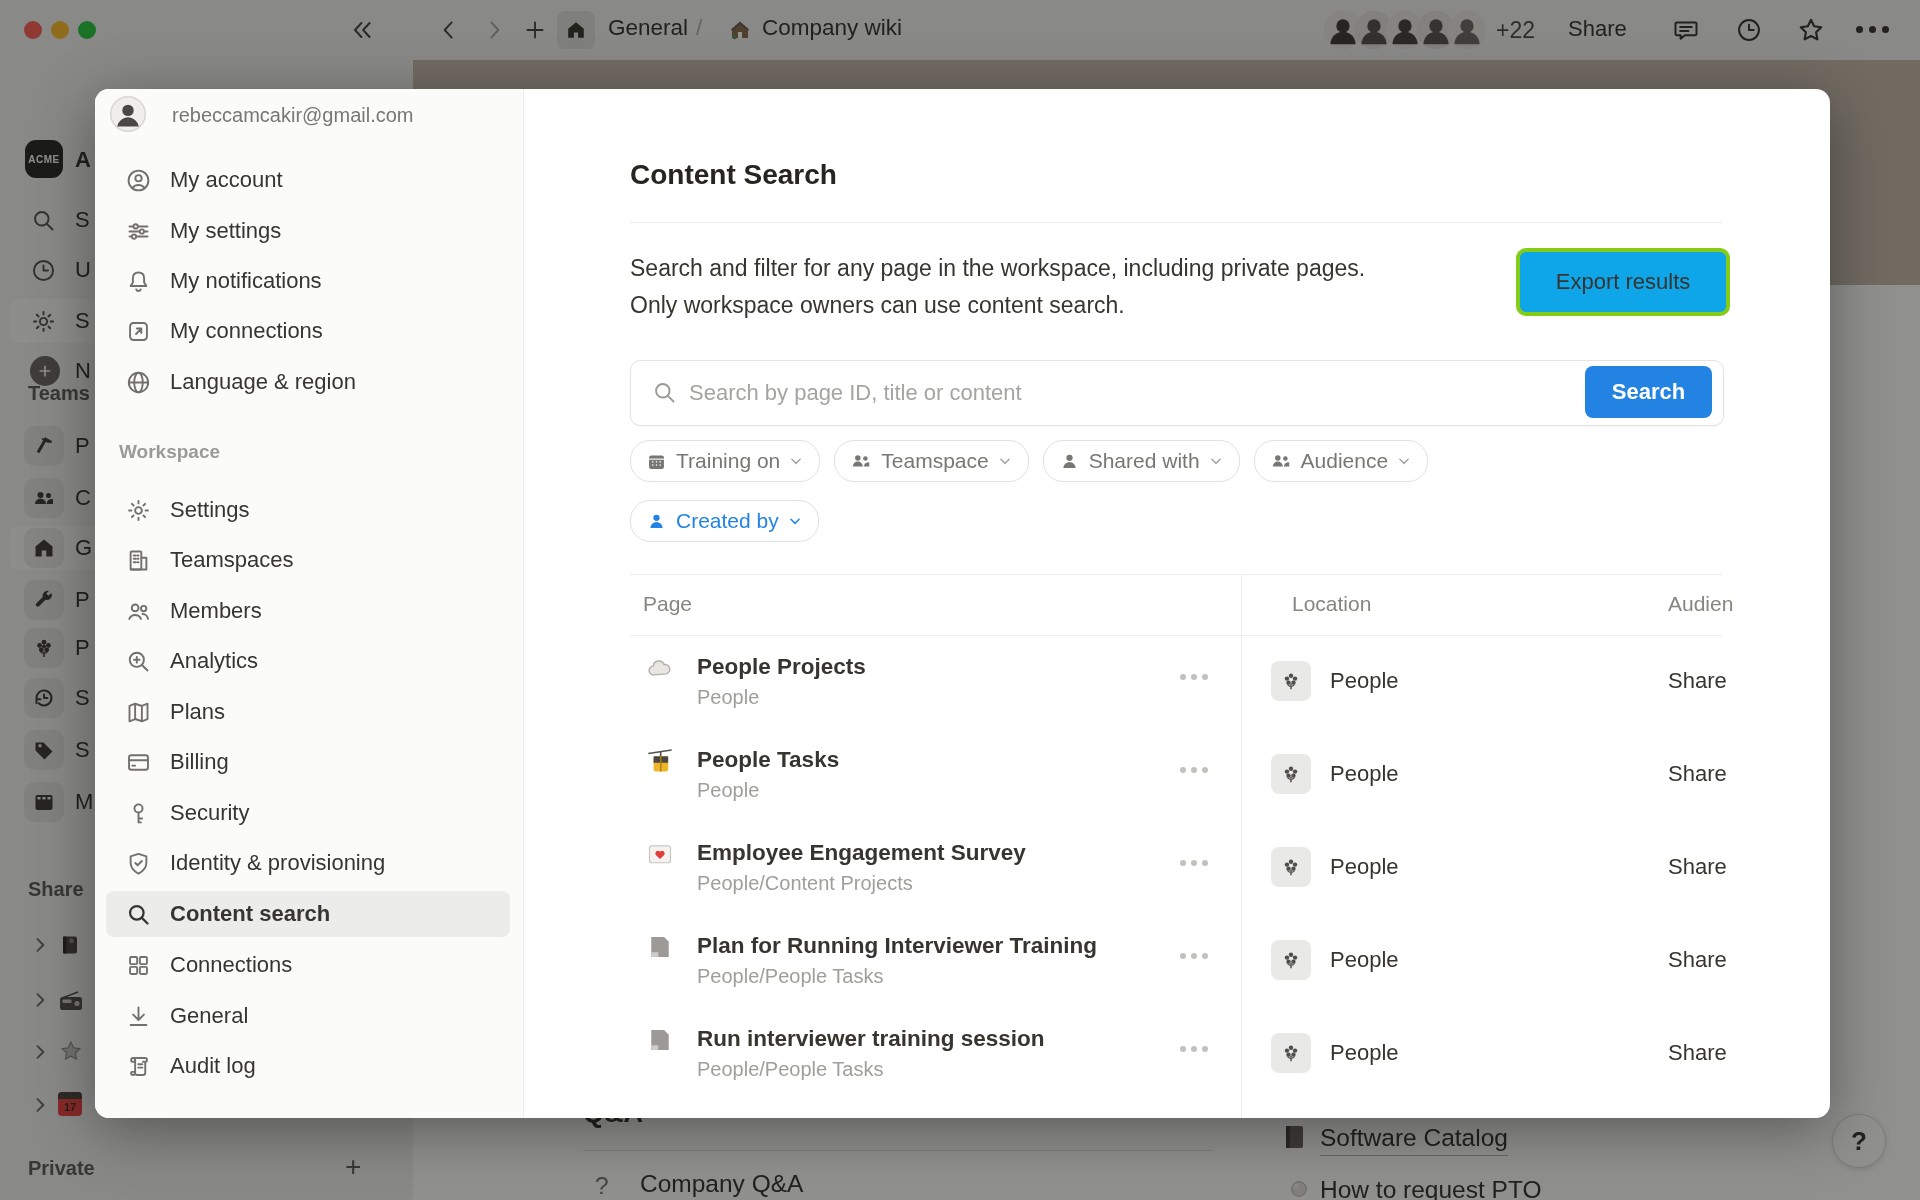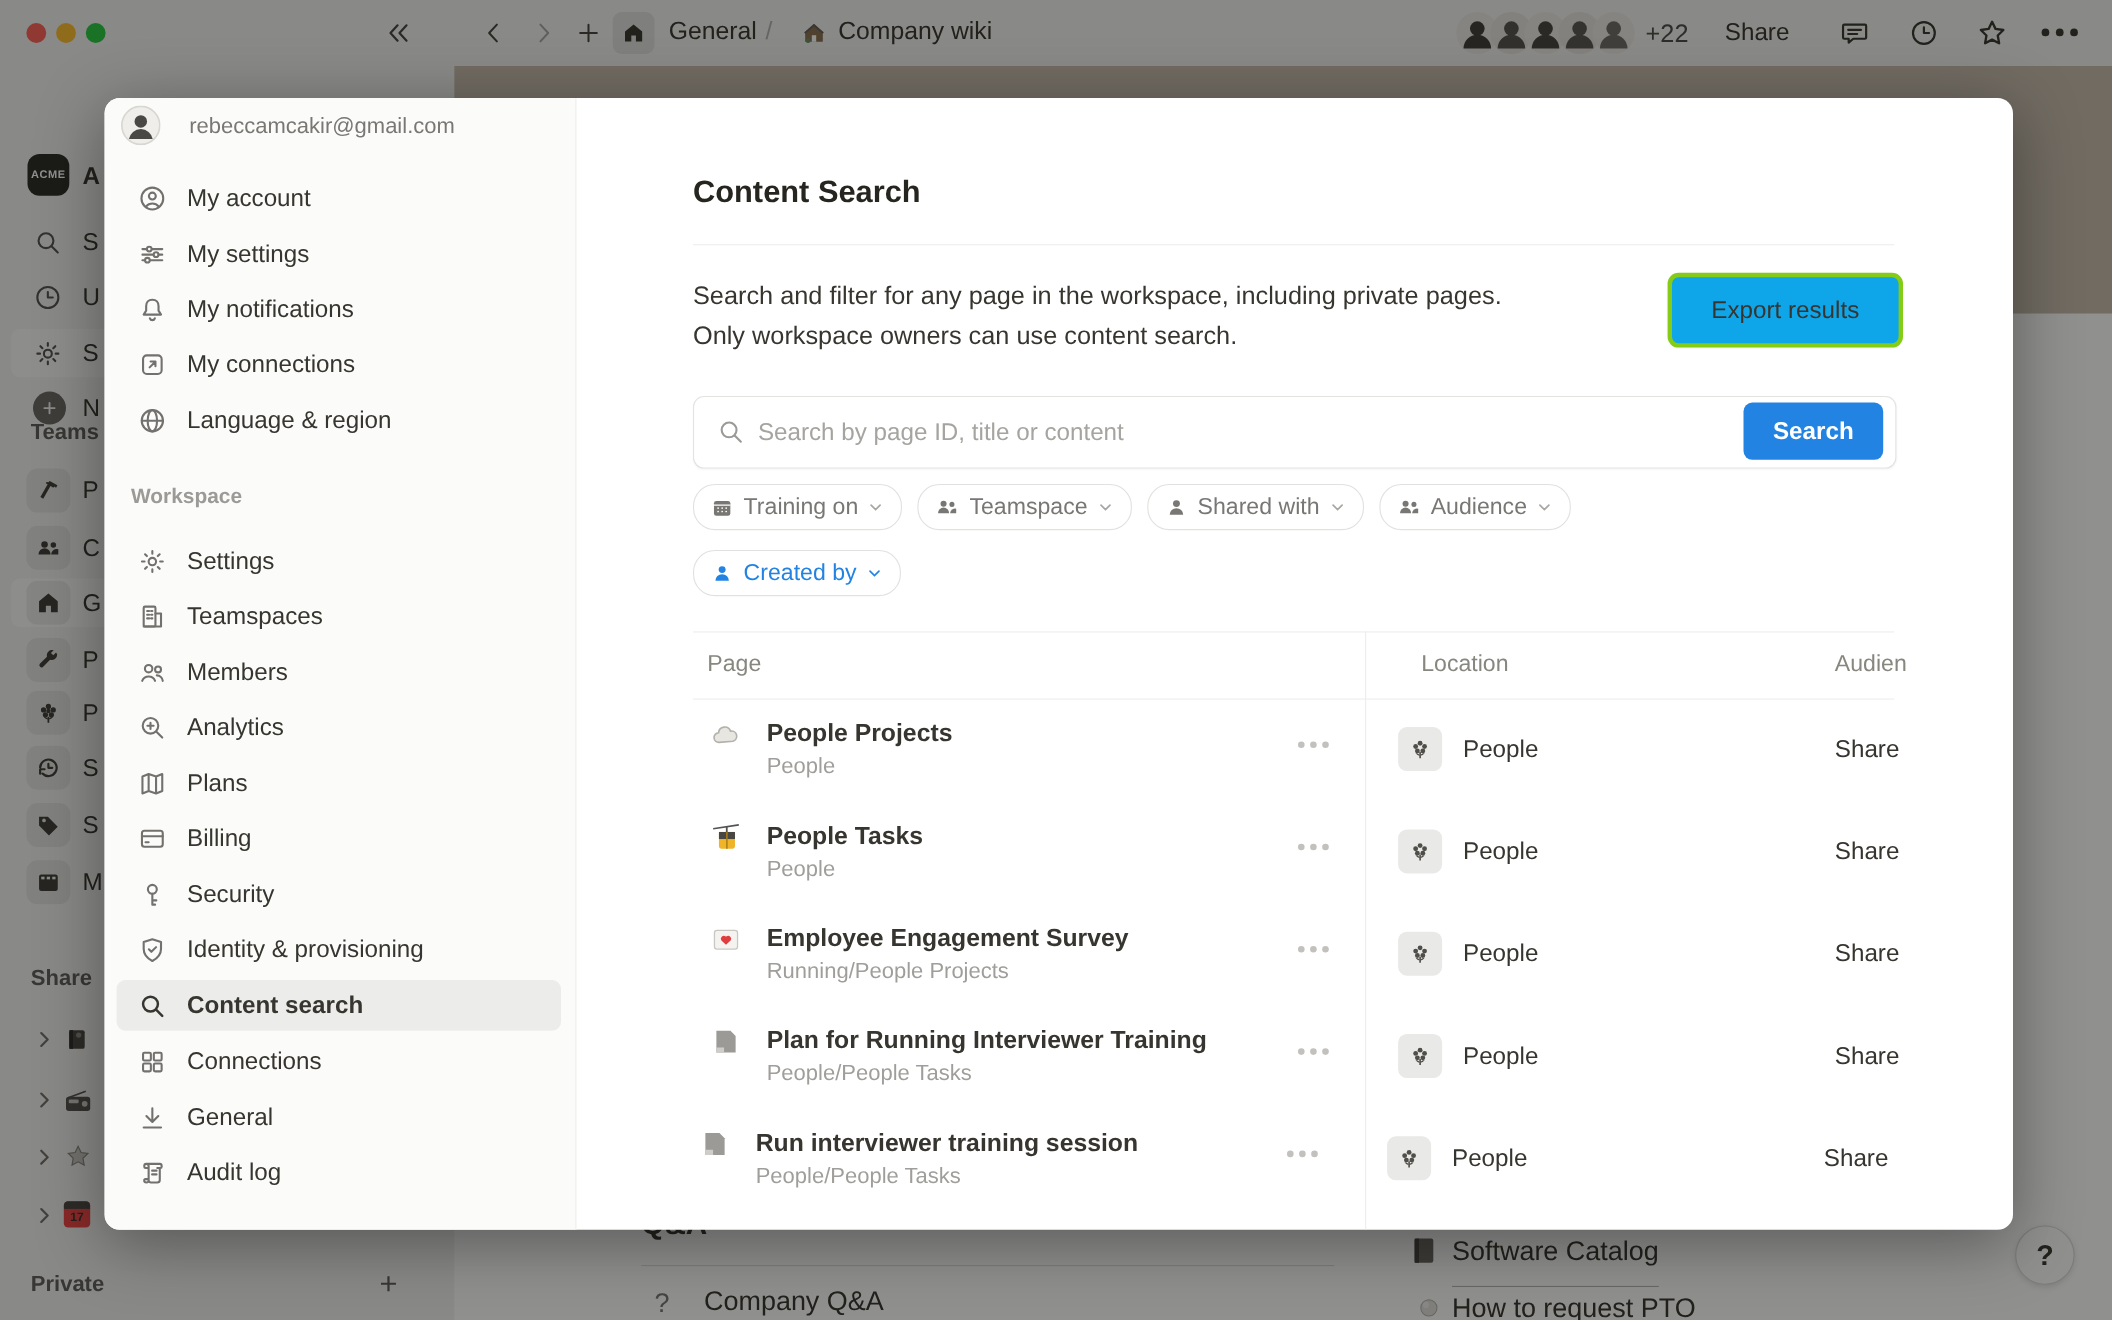--- a/index.html
+++ b/index.html
@@ -371,21 +371,21 @@
 <div class="abs" style="left:583px;top:1150px;width:630px;height:1px;background:#dfdedb"></div>
 <div class="abs" style="left:595px;top:1172px;font-size:24.5px;color:#787774">?</div>
 <div class="abs" style="left:640px;top:1170px;font-size:24.5px">Company Q&amp;A</div>
 
 <span class="abs" style="left:1283px;top:1124px">
   <svg width="24" height="26" viewBox="0 0 24 26">
       <rect x="3" y="2" width="17" height="22" rx="2" fill="#6a6762"></rect>
       <rect x="3" y="2" width="4" height="22" fill="#45433f"></rect>
     </svg>
 </span>
-<div class="abs" style="left:1320px;top:1124px;font-size:24.5px;border-bottom:1.5px solid #b9b7b3;padding-bottom:17px">Software Catalog</div>
+<div class="abs" style="left:1320px;top:1124px;font-size:24.5px;border-bottom:1.5px solid #b9b7b3;padding-bottom:3px">Software Catalog</div>
 <span class="abs" style="left:1288px;top:1178px">
   <svg width="22" height="22" viewBox="0 0 24 24">
       <circle cx="12" cy="12" r="8" fill="#e3e1dd" stroke="#b3b1ad"></circle>
       <circle cx="9" cy="9" r="3" fill="#f2f1ee"></circle>
     </svg>
 </span>
 <div class="abs" style="left:1320px;top:1176px;font-size:24.5px">How to request PTO</div>
 <div id="helpcircle" class="abs">?</div>
 
 <div id="overlay" class="abs"></div>
@@ -735,21 +735,21 @@
     </div>
 
     <div class="trow" style="top:732px;left:107px">
       <span class="picon">
           <svg width="28" height="28" viewBox="0 0 24 24">
             <rect x="3" y="5" width="18" height="14.5" rx="2" fill="#f4f3f0" stroke="#c9c7c2"></rect>
             <path d="M12 16.2l-3.6-3.4a2.3 2.3 0 0 1 3.2-3.2l.4.4.4-.4a2.3 2.3 0 0 1 3.2 3.2z" fill="#e03e3e"></path>
           </svg>
         </span>
       <span class="ptitle">Employee Engagement Survey</span>
-      <span class="ppath">Running/People Projects</span>
+      <span class="ppath">People/Content Projects</span>
       <span class="dots">
           <i></i>
           <i></i>
           <i></i>
         </span>
       <span class="locbox">
           <svg width="22" height="22" viewBox="0 0 24 24">
             <g fill="currentColor">
               <circle cx="12" cy="6.2" r="2.4"></circle>
               <circle cx="7.6" cy="9.4" r="2.4"></circle>
@@ -789,21 +789,21 @@
               <circle cx="14.7" cy="13.8" r="2.4"></circle>
               <path d="M11.2 15h1.6v6h-1.6z"></path>
               <path d="M12 18.5c-1.9 0-3.6-1-4.5-2.6 1.9 0 3.6 1 4.5 2.6zm0 0c1.9 0 3.6-1 4.5-2.6-1.9 0-3.6 1-4.5 2.6z"></path>
             </g>
           </svg>
         </span>
       <span class="loctext">People</span>
       <span class="aud">Share</span>
     </div>
 
-    <div class="trow" style="top:918px;left:97px">
+    <div class="trow" style="top:918px;left:107px">
       <span class="picon">
           <svg width="28" height="28" viewBox="0 0 24 24">
             <path fill="#9b9a97" d="M4.5 3.5h11l4 4v13h-15z"></path>
             <path fill="#cfcdc9" d="M4.5 16.5h6v4h-6z"></path>
           </svg>
         </span>
       <span class="ptitle">Run interviewer training session</span>
       <span class="ppath">People/People Tasks</span>
       <span class="dots">
           <i></i>

